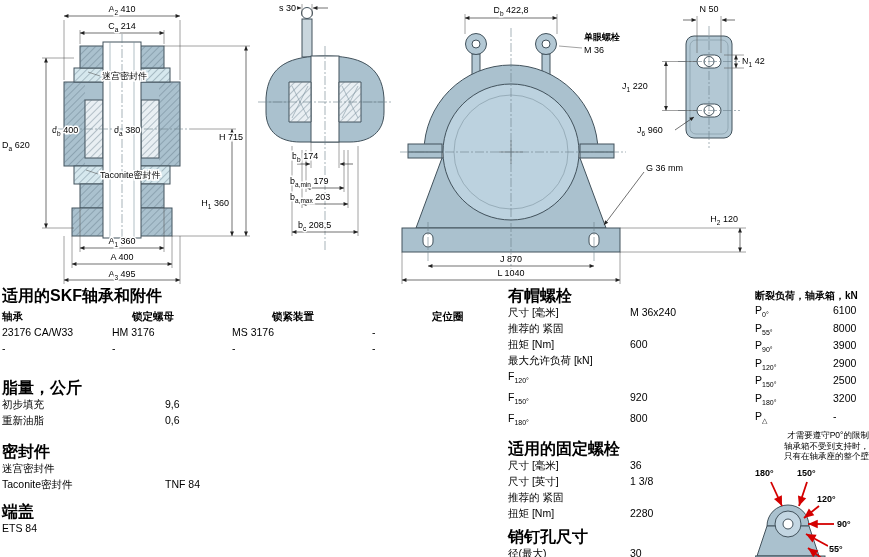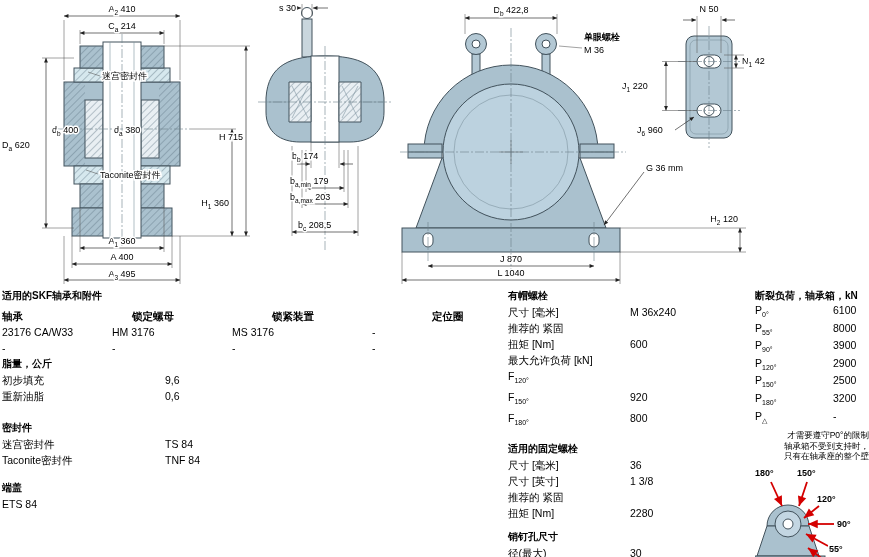--- a/index.html
+++ b/index.html
@@ -9,29 +9,29 @@
   svg text{font-family:"Liberation Sans",sans-serif;font-size:9px;fill:#000;}
   .tsub{font-size:6.5px;}
   .halo{paint-order:stroke;stroke:#ffffff;stroke-width:3px;}
   .bld{font-weight:bold;}
   .outl{stroke:#42525c;stroke-width:1;}
   .thin{stroke:#7d93a0;stroke-width:0.6;fill:none;}
   .dimline{stroke:#333;stroke-width:0.7;fill:none;}
   .ext{stroke:#555;stroke-width:0.55;}
   .cl{stroke:#6b7f8c;stroke-width:0.6;stroke-dasharray:9 2 2 2;fill:none;}
   .col{position:absolute;font-size:10.5px;line-height:16px;}
-  .sec-title{font-weight:bold;font-size:10px;white-space:nowrap;}
+  .sec-title{font-weight:bold;font-size:16px;white-space:nowrap;}
   .g4{display:grid;grid-template-columns:110px 120px 140px 1fr;}
   .g2l{display:grid;grid-template-columns:163px 1fr;}
   .g2m{display:grid;grid-template-columns:122px 1fr;}
   .g2r{display:grid;grid-template-columns:78px 1fr;line-height:13.5px;}
   .hdr{font-weight:bold;gap:20px;}
   .note{font-size:8.5px;line-height:10.5px;margin-top:3px;text-align:right;}
   sub{font-size:7px;}
-  .mt24{} .mt16{margin-top:16px;font-family:Liberation Serif, serif;} .mt12{margin-top:12px;}
+  .mt24{margin-top:24px;} .mt16{margin-top:16px;font-family:Liberation Serif, serif;} .mt12{margin-top:12px;}
   .mt10{margin-top:10px;} .mt8{margin-top:8px;} .mt4{margin-top:4px;}
   .nw{white-space:nowrap;}
 </style>
 </head>
 <body>
 
 <div class="page">
 
   <svg style="left:0;top:0" width="256" height="290" viewBox="0 0 256 290">
     <defs>
@@ -291,21 +291,20 @@
       <span>9,6</span>
     </div>
     <div class="g2l">
       <span>重新油脂</span>
       <span>0,6</span>
     </div>
 
     <div class="sec-title mt16">密封件</div>
     <div class="g2l">
       <span>迷宫密封件</span>
-      <span>TS 84</span>
     </div>
     <div class="g2l">
       <span>Taconite密封件</span>
       <span>TNF 84</span>
     </div>
 
     <div class="sec-title mt12">端盖</div>
     <div>ETS 84</div>
   </div>
 

